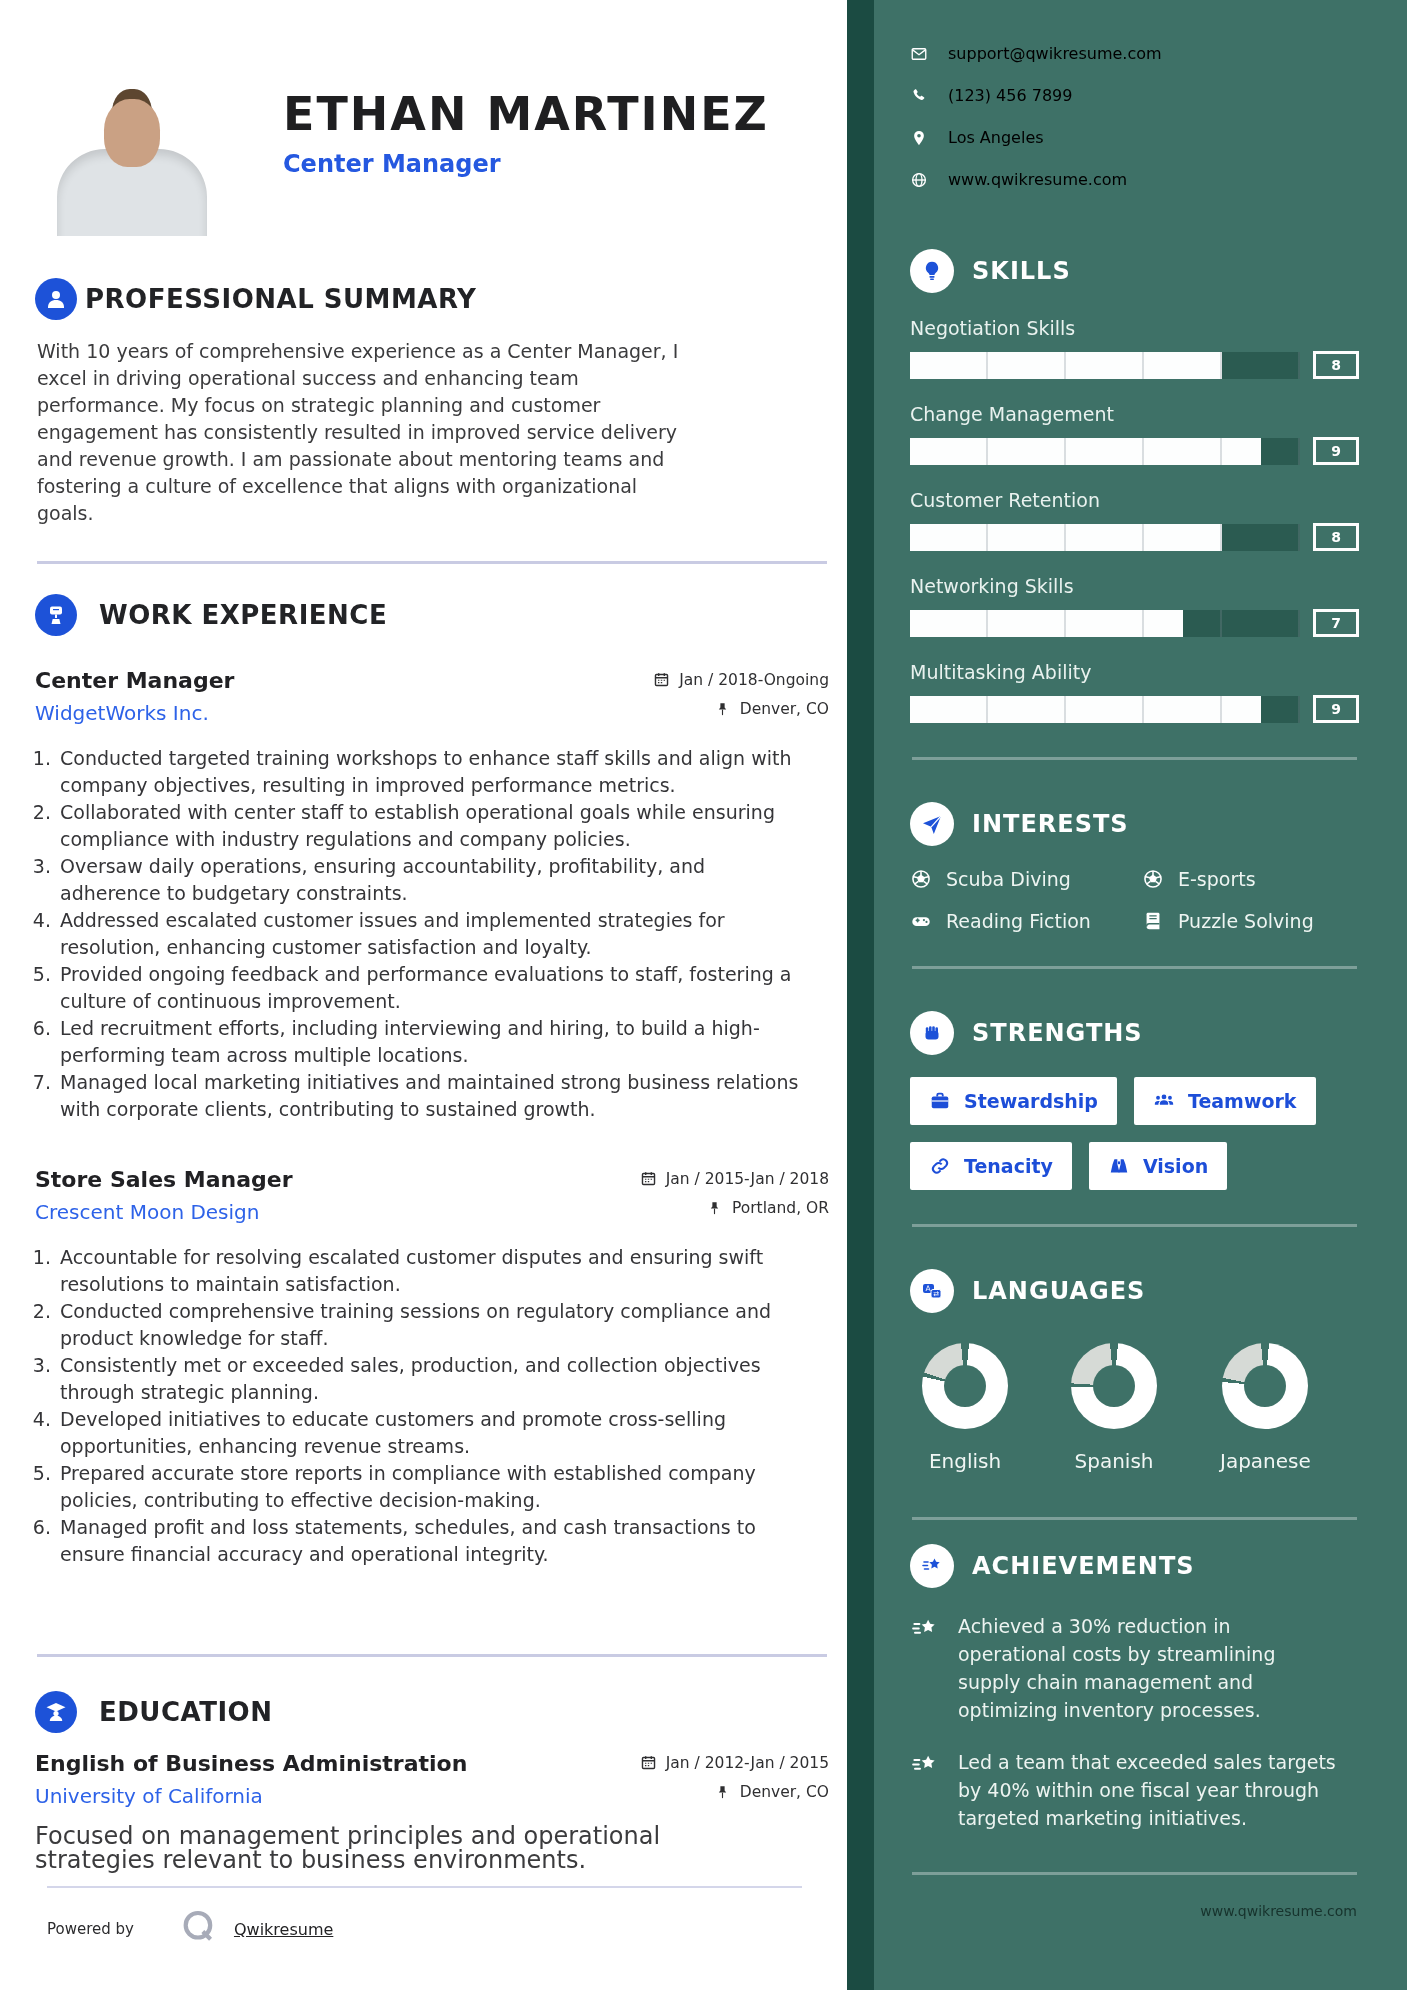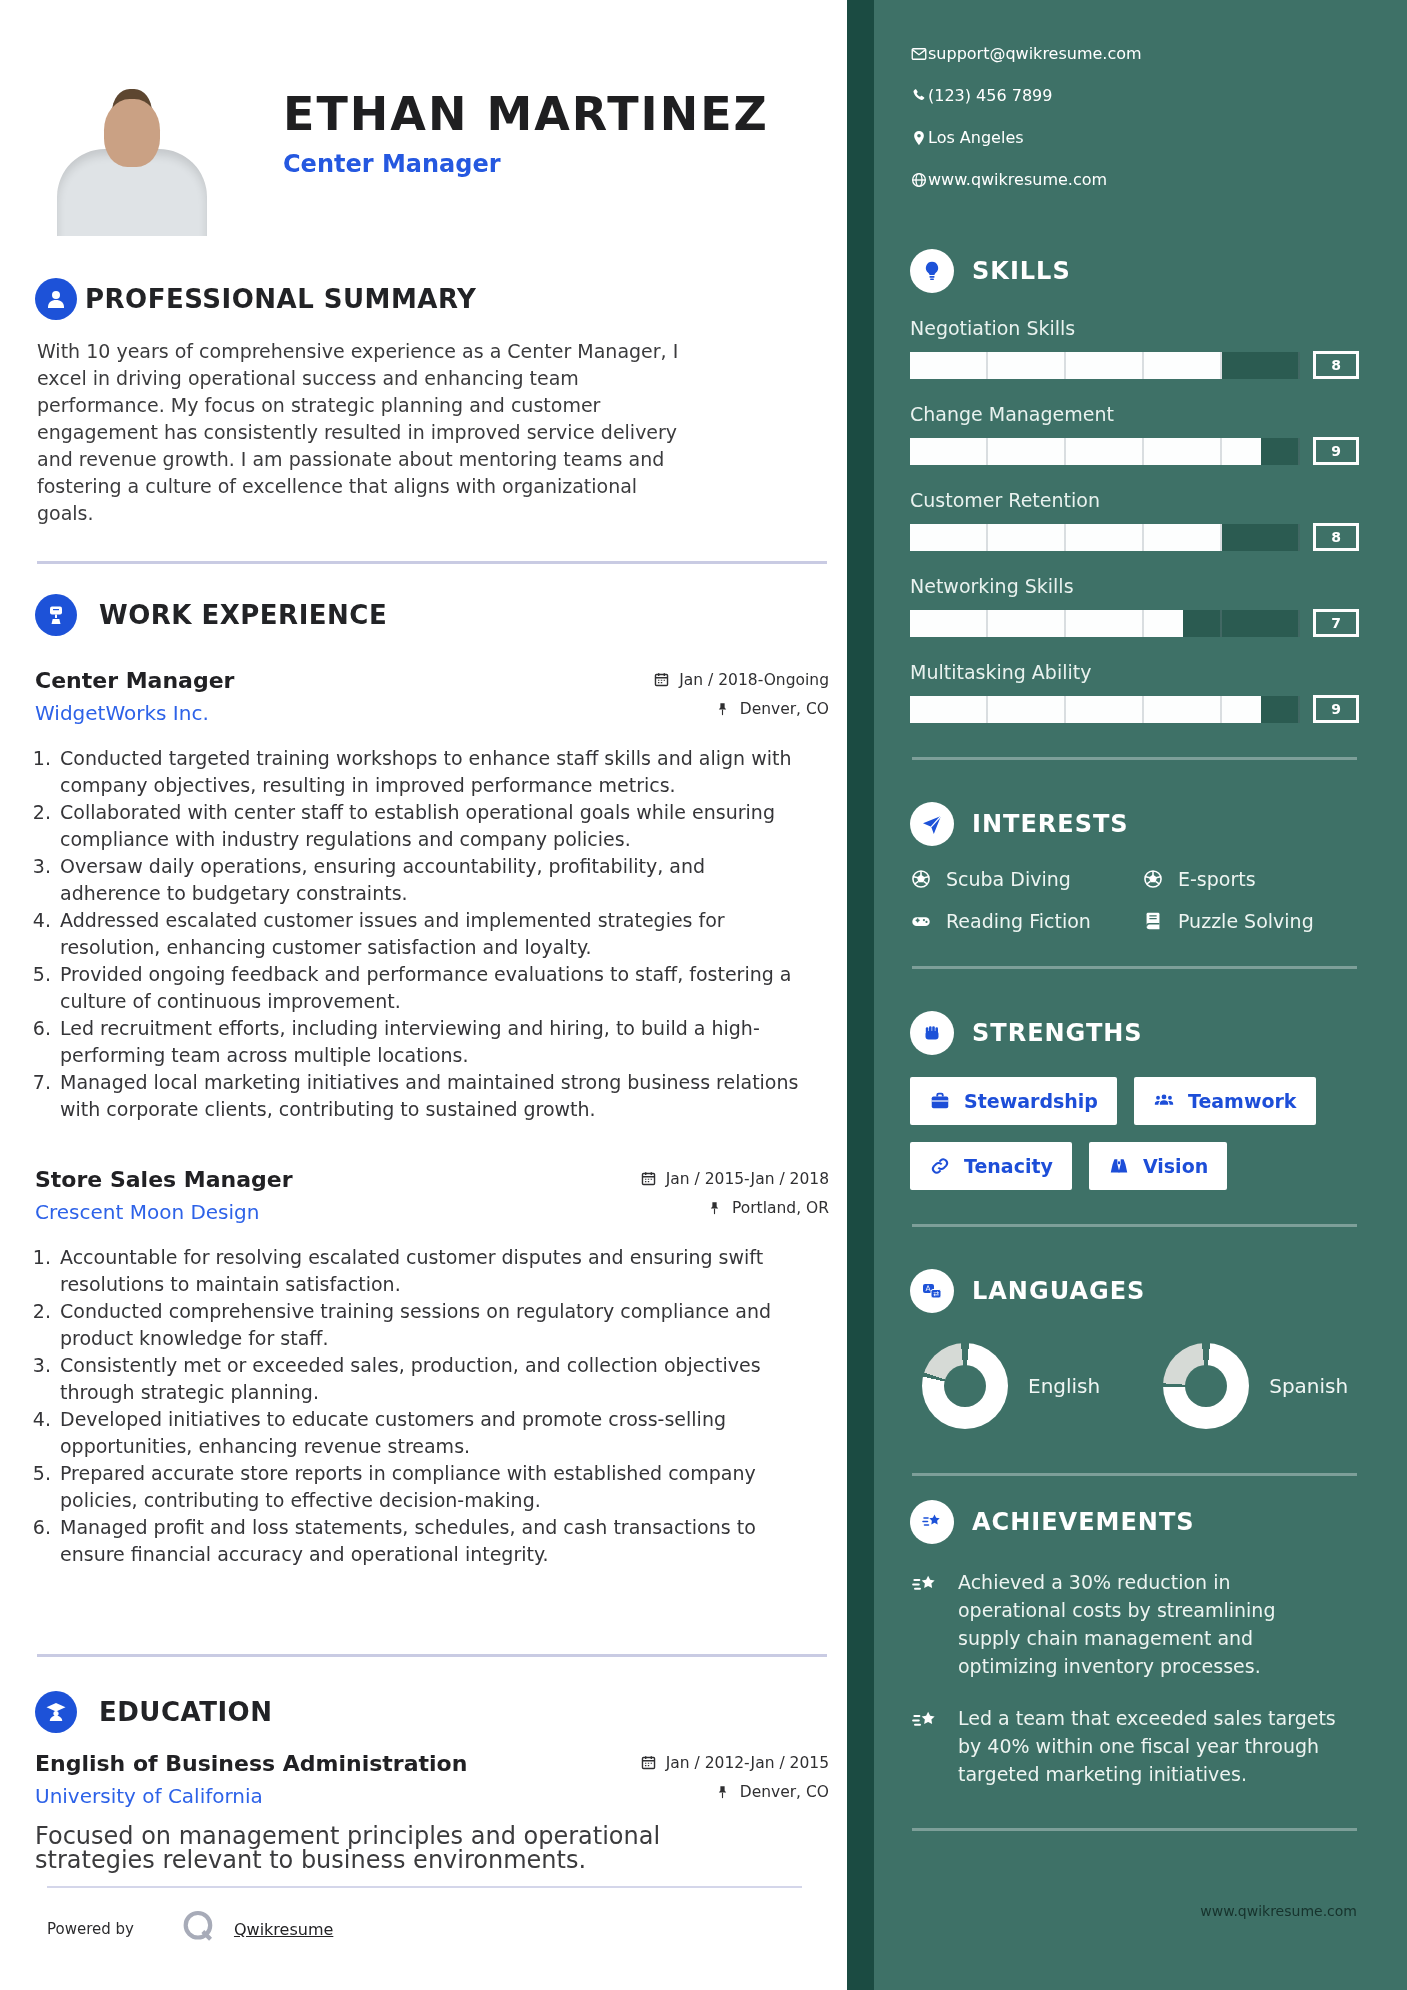--- a/index.html
+++ b/index.html
@@ -53,21 +53,21 @@
   .left-footer { margin-top:auto; display:flex; align-items:center; padding:0 0 44px 12px; }
   .powered { font-size:15px; color:#2c2c2e; }
   .qlogo { margin:0 14px 0 44px; }
   .brand-link { font-size:16px; color:#232325; text-decoration:underline; font-weight:500; }
 
   
   .sidebar { width:560px; height:1990px; background:#3e7167; border-left:27px solid #1b4b42;
              display:flex; flex-direction:column; padding:40px 48px 0 36px; }
 
   .contact { display:flex; flex-direction:column; gap:23px; margin-top:4px; }
-  .contact-row { display:flex; align-items:center; font-size:16px; color:#ffffff; }
+  .contact-row { display:flex; align-items:center; gap:20px; font-size:16px; color:#000000; }
   .contact-row svg { width:18px; height:18px; flex:0 0 auto; }
 
   .side-sec-head { display:flex; align-items:center; gap:18px; margin-top:0; }
   .white-badge { width:44px; height:44px; border-radius:50%; background:#fff; display:flex; align-items:center; justify-content:center; flex:0 0 auto; }
   .white-badge svg { width:24px; height:24px; }
   .side-title { font-size:24px; font-weight:800; letter-spacing:1px; color:#fff; }
 
   .skills { margin-top:60px; }
   .skill { margin-top:24px; }
   .skill-name { font-size:19px; color:#e9f2ef; margin-bottom:12px; }
@@ -86,21 +86,21 @@
   .chiplet svg { width:22px; height:22px; flex:0 0 auto; }
 
   .strengths { margin-top:42px; }
   .chip-wrap { display:flex; flex-wrap:wrap; gap:17px; margin-top:22px; max-width:440px; }
   .chip { background:#fff; display:inline-flex; align-items:center; gap:13px; padding:13px 19px; border-radius:2px; }
   .chip svg { width:22px; height:22px; }
   .chip span { font-size:19px; font-weight:600; color:#1d4ed8; }
 
   .languages { margin-top:42px; }
   .donut-row { display:flex; gap:63px; margin-top:30px; padding-left:12px; }
-  .donut-item { display:flex; flex-direction:row; align-items:center; gap:20px; }
+  .donut-item { display:flex; flex-direction:column; align-items:center; gap:20px; }
   .donut { width:86px; height:86px; border-radius:50%; position:relative; }
   .donut::after { content:""; position:absolute; inset:22px; border-radius:50%; background:#3e7167; }
   .donut-label { font-size:20px; color:#f0f6f4; }
 
   .achievements { margin-top:24px; }
   .ach-item { display:flex; gap:18px; margin-top:24px; }
   .ach-item svg { width:30px; height:30px; flex:0 0 auto; margin-top:2px; }
   .ach-text { font-size:19px; line-height:28px; color:#edf4f1; max-width:380px; }
 
   .side-footer { margin-top:auto; padding:0 2px 70px 0; text-align:right; }

